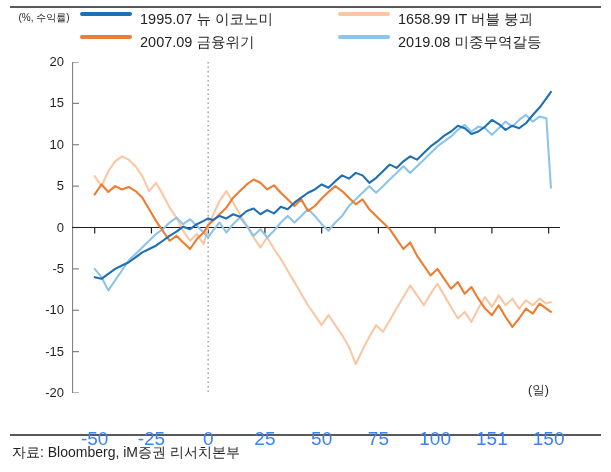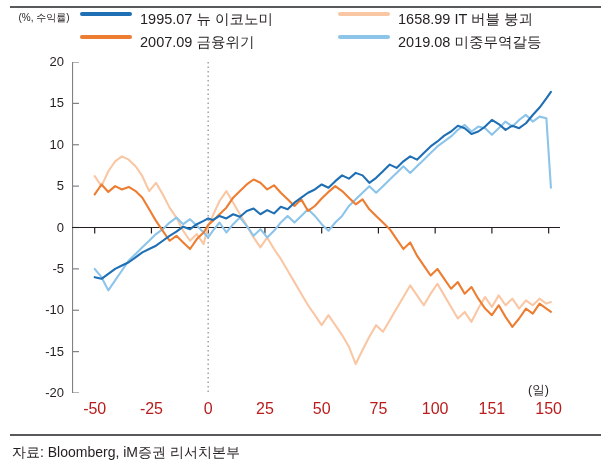--- a/index.html
+++ b/index.html
@@ -30,21 +30,21 @@
   
   #y-unit{position:absolute;left:14px;top:10px;width:60px;text-align:center;
           font-size:10px;line-height:15px;color:#231f20;}
   #x-unit{position:absolute;left:528px;top:382px;font-size:12.5px;color:#231f20;}
 
   
   #plot{position:absolute;left:72px;top:62px;width:488px;height:331px;}
   #plot svg{display:block;}
 
   .ylabel{position:absolute;width:40px;text-align:right;font-size:13px;color:#231f20;line-height:1;}
-  .xlabel{position:absolute;width:44px;text-align:center;font-size:16px;color:#b91c1c;line-height:1;}
+  .xlabel{position:absolute;width:44px;text-align:center;font-size:19px;color:#3b82f6;line-height:1;margin-top:28px;}
 
   
   #annot{position:absolute;left:131px;top:358px;width:120px;text-align:center;
          font-size:13px;line-height:16px;color:#231f20;}
 
   
   #source{position:absolute;left:12px;top:444px;font-size:14px;color:#231f20;}
 </style>
 </head>
 <body>

